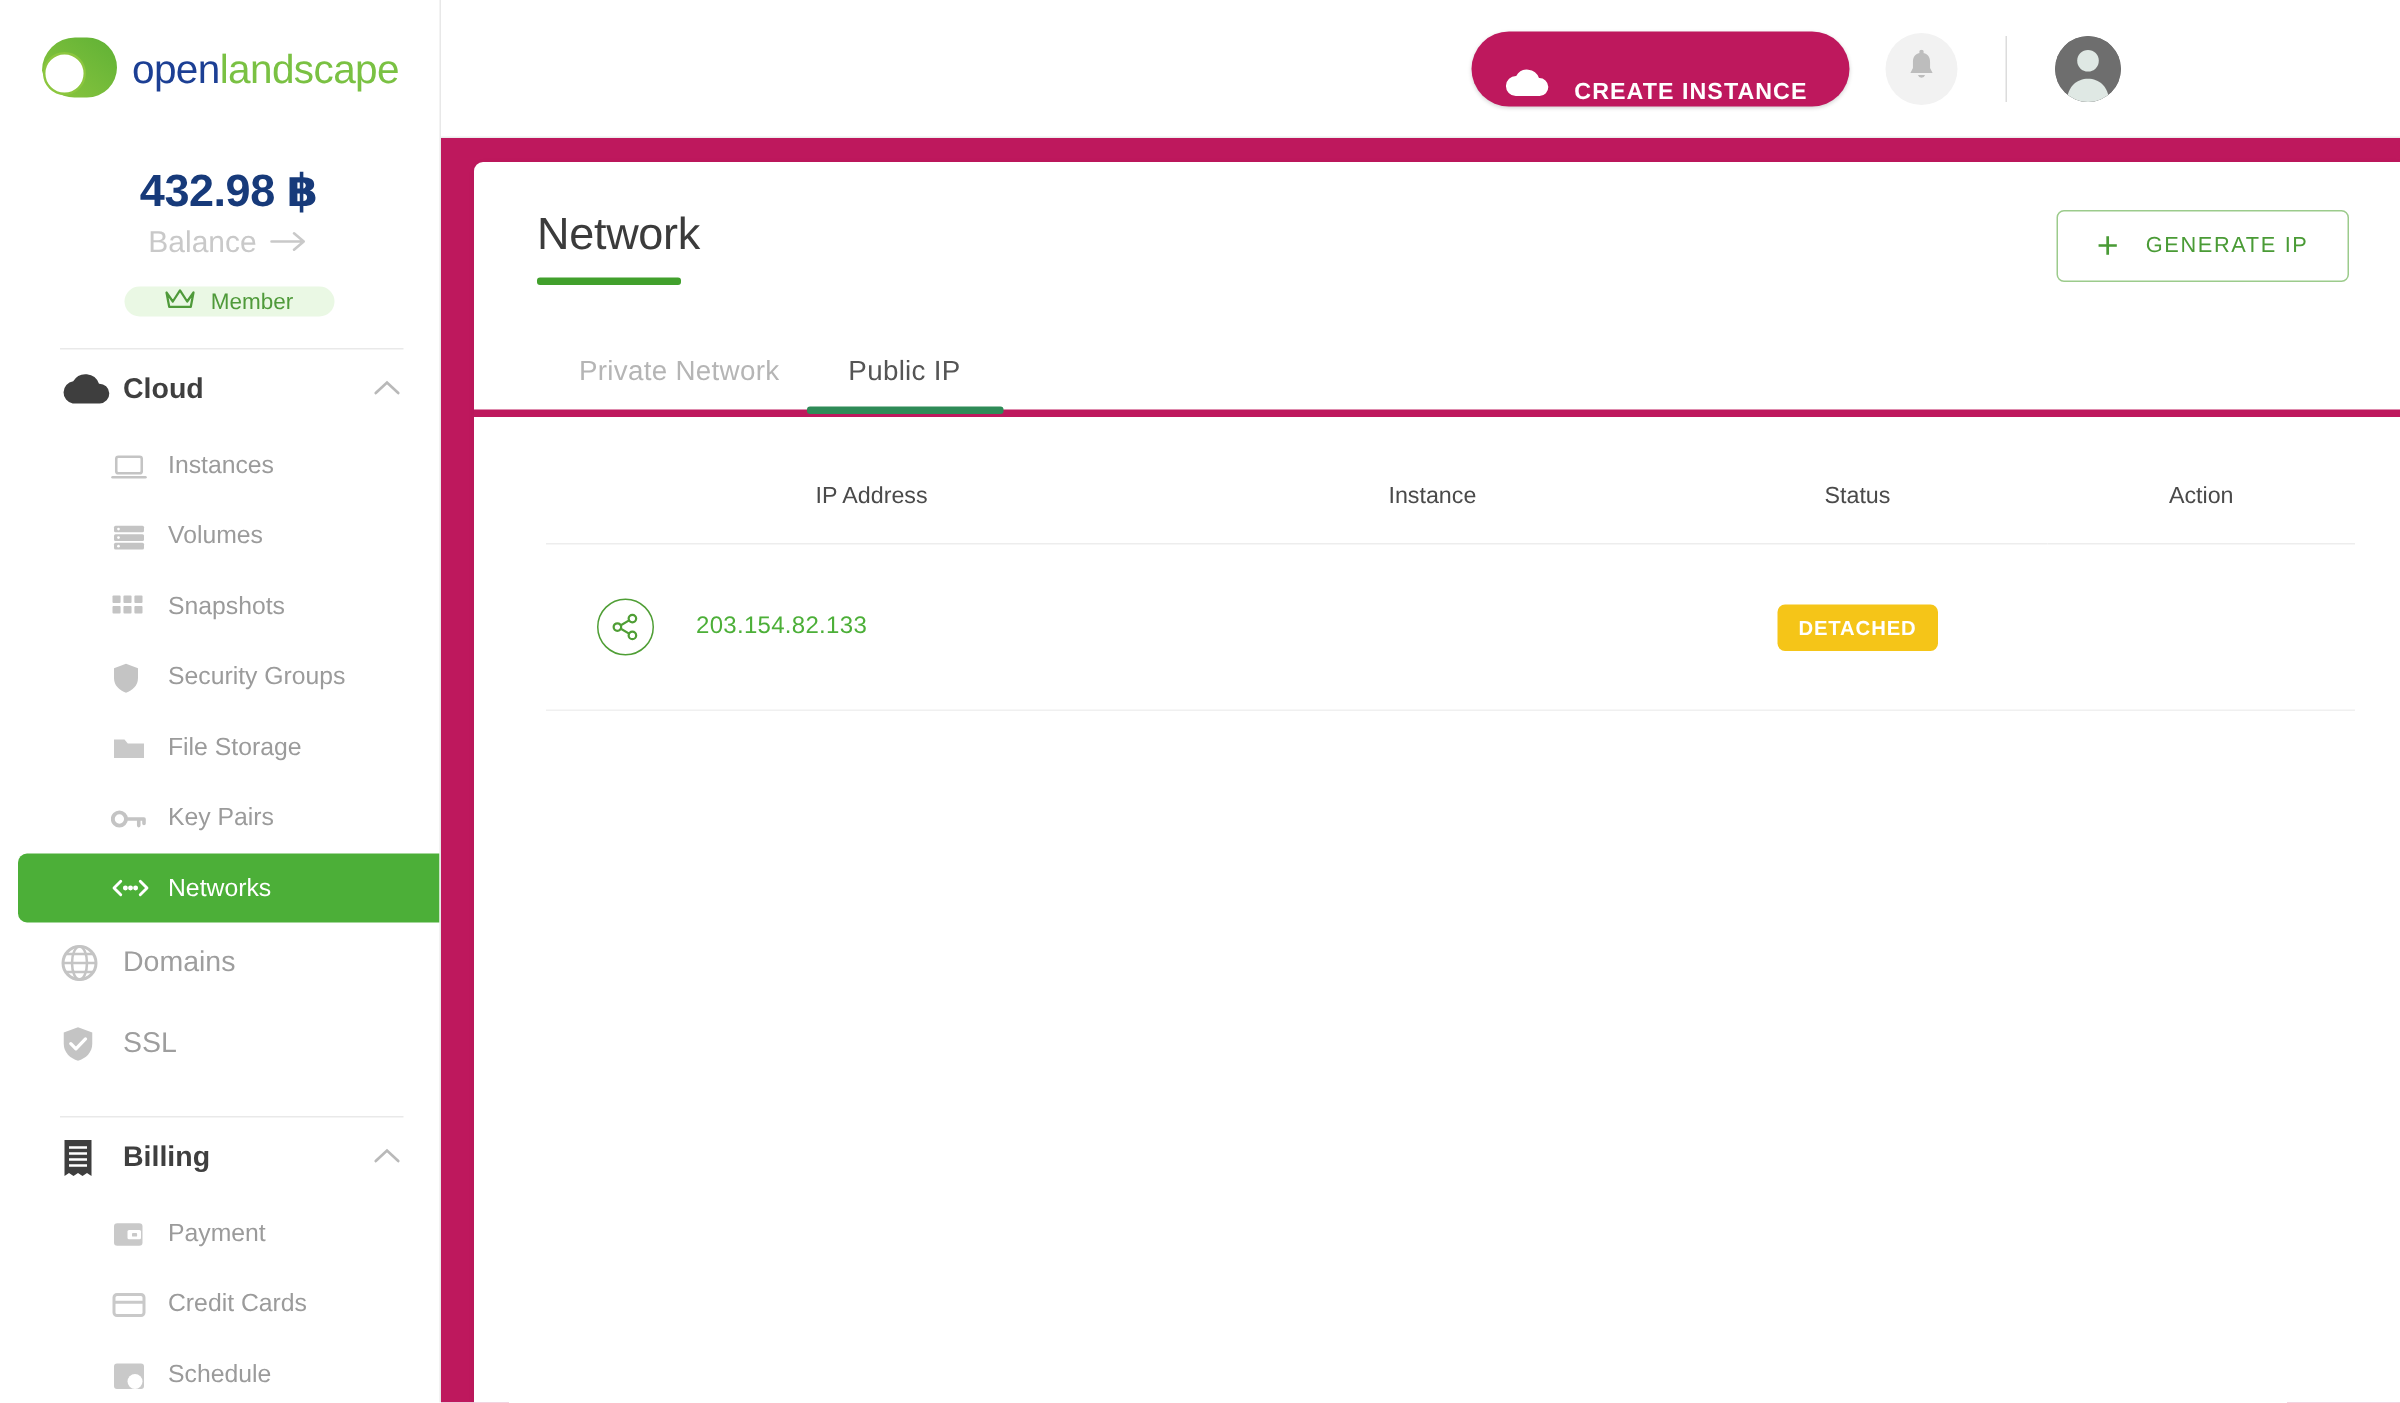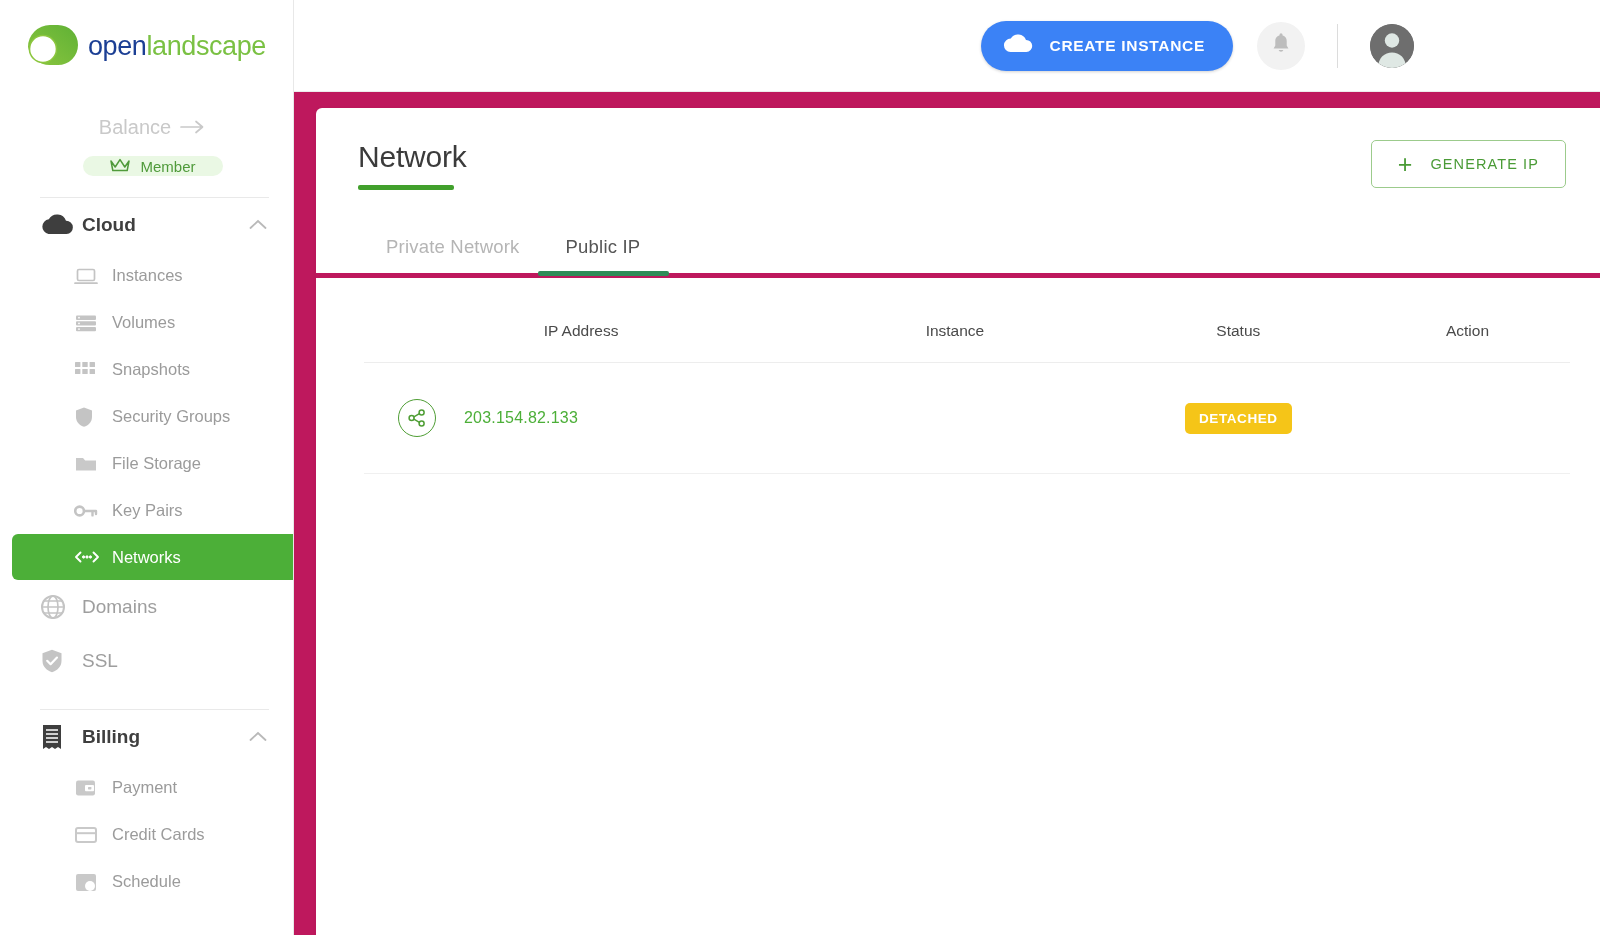--- a/index.html
+++ b/index.html
@@ -82,22 +82,22 @@
 
   
   .content-col { flex: 1; display: flex; flex-direction: column; min-width: 0; position: relative; }
   .topbar {
     height: 92px; background: #ffffff; border-bottom: 1px solid #ececec;
     display: flex; align-items: center; justify-content: flex-end;
     padding-right: 186px; gap: 0;
   }
   .btn-create {
     height: 50px; padding: 0 28px 0 22px; border-radius: 26px;
-    background: #3b82f6; color: #fff; border: none;
-    display: inline-flex; align-items: center; gap: 17px;
+    background: #be185d; color: #fff; border: none;
+    display: inline-flex; align-items: flex-end; gap: 17px;
     font-size: 15.5px; font-weight: 700; letter-spacing: 0.7px; cursor: pointer;
     box-shadow: 0 1px 3px rgba(0,0,0,.18);
   }
   .bell-btn {
     width: 48px; height: 48px; border-radius: 50%; background: #f2f2f2;
     border: none; margin-left: 24px; cursor: pointer;
     display: inline-flex; align-items: center; justify-content: center;
   }
   .vdiv { width: 1px; height: 44px; background: #dcdcdc; margin: 0 32px; }
   .avatar {
@@ -189,20 +189,21 @@
           <path d="M4 24 A22 22 0 0 1 26 2 L34 2 A20 20 0 0 1 34 42 L26 42 A22 22 0 0 1 4 24 Z" fill="url(#lg)"></path>
           <circle cx="19" cy="26" r="13.5" fill="#ffffff" stroke="#8cc63f" stroke-width="1.6"></circle>
         </svg>
       </span>
       <span class="logo-text">
         <span class="logo-open">open</span><span class="logo-land">landscape</span>
       </span>
     </div>
 
     <div class="balance-block">
+      <div class="balance-amount">432.98 ฿</div>
       <div class="balance-label">
         <span>Balance</span>
         <span class="arrow-r">
           <svg width="26" height="14" viewBox="0 0 26 14">
             <path d="M1 7 H22 M16 1.5 L22.5 7 L16 12.5" stroke="#c9c9c9" stroke-width="1.7" fill="none" stroke-linecap="round" stroke-linejoin="round"></path>
           </svg>
         </span>
       </div>
       <div class="member-badge">
         <span>

